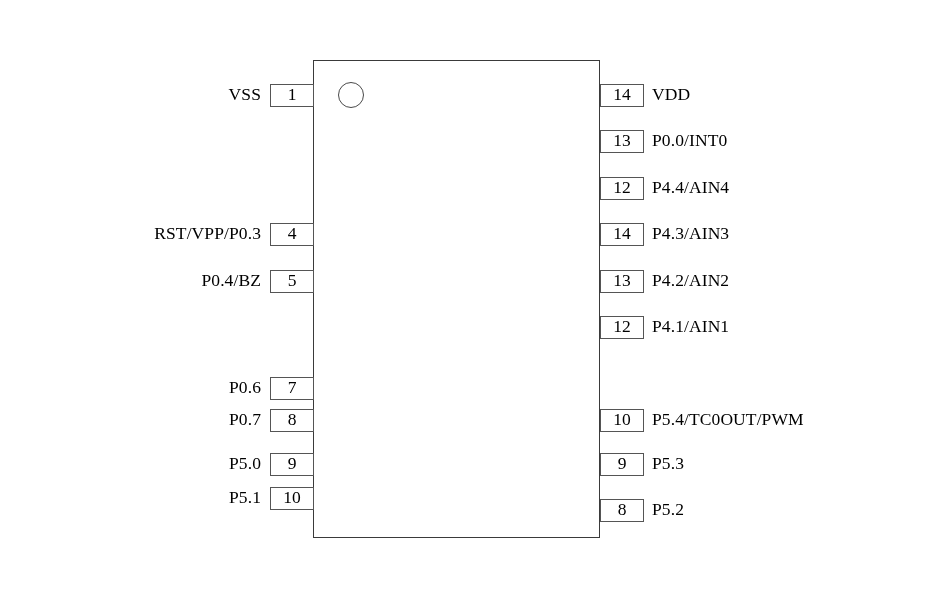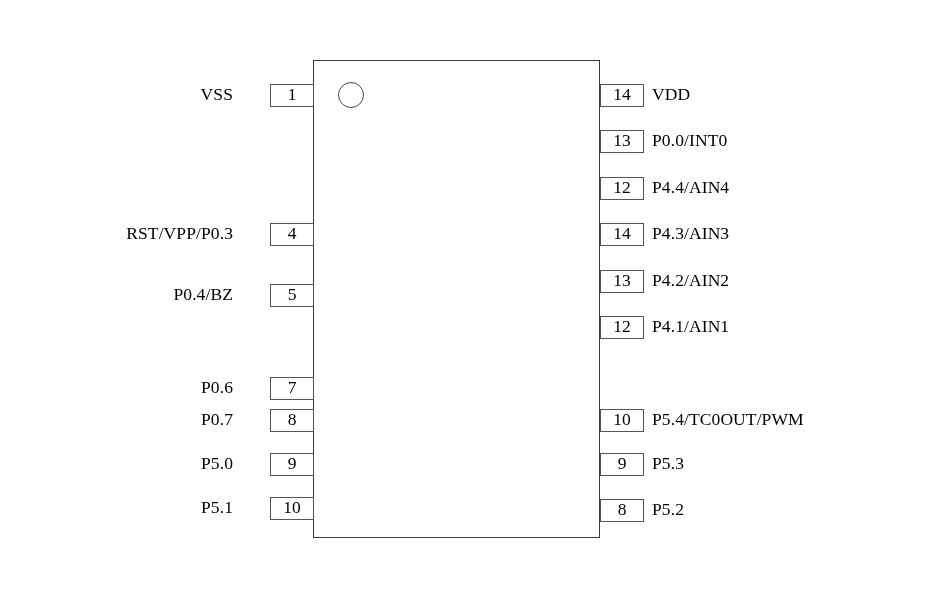--- a/index.html
+++ b/index.html
@@ -53,21 +53,20 @@
   .pin-row {
     position: absolute;
     height: 24px;
     display: flex;
     align-items: center;
   }
   .pin-row.left {
     left: 60px;
     width: 254px;
     justify-content: flex-end;
-    gap: 28px;
   }
   .pin-row.right {
     left: 600px;
     width: 384px;
     justify-content: flex-start;
   }
 
   .pin-label {
     font-size: 17.5px;
     line-height: 1;
@@ -115,21 +114,21 @@
     <span class="pin-box">
       <span class="pin-num">1</span>
     </span>
   </div>
   <div class="pin-row left" style="top:222px">
     <span class="pin-label">RST/VPP/P0.3</span>
     <span class="pin-box">
       <span class="pin-num">4</span>
     </span>
   </div>
-  <div class="pin-row left" style="top:283px">
+  <div class="pin-row left" style="top:269px">
     <span class="pin-label">P0.4/BZ</span>
     <span class="pin-box">
       <span class="pin-num">5</span>
     </span>
   </div>
   <div class="pin-row left" style="top:376px">
     <span class="pin-label">P0.6</span>
     <span class="pin-box">
       <span class="pin-num">7</span>
     </span>
@@ -139,21 +138,21 @@
     <span class="pin-box">
       <span class="pin-num">8</span>
     </span>
   </div>
   <div class="pin-row left" style="top:452px">
     <span class="pin-label">P5.0</span>
     <span class="pin-box">
       <span class="pin-num">9</span>
     </span>
   </div>
-  <div class="pin-row left" style="top:496px">
+  <div class="pin-row left" style="top:486px">
     <span class="pin-label">P5.1</span>
     <span class="pin-box">
       <span class="pin-num">10</span>
     </span>
   </div>
 
   <div class="pin-row right" style="top:83px">
     <span class="pin-box">
       <span class="pin-num">14</span>
     </span>

